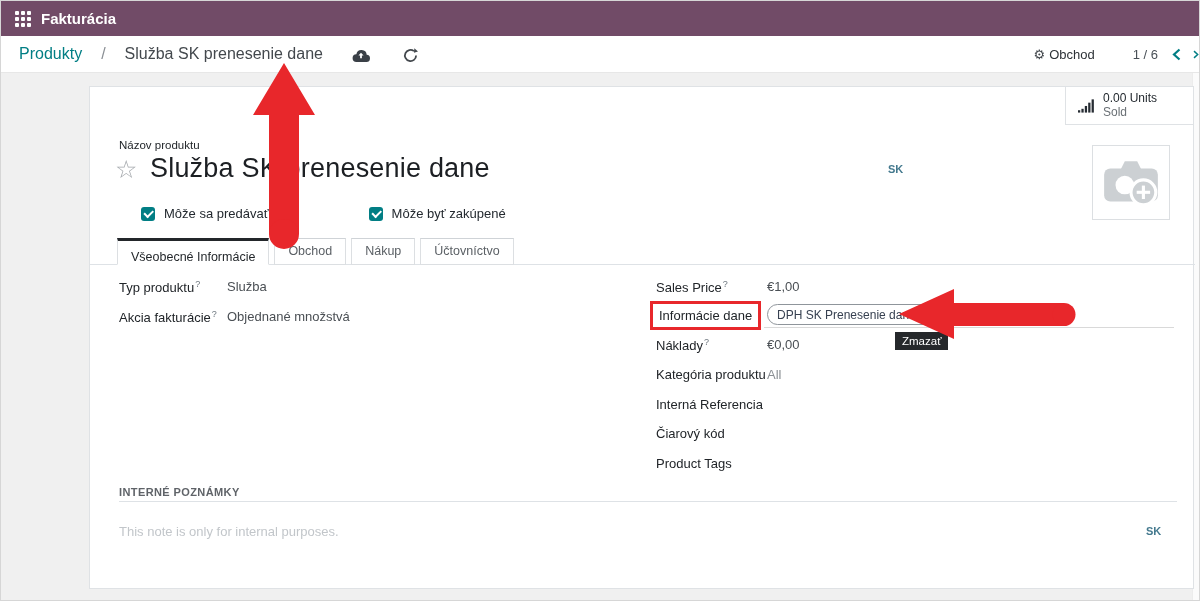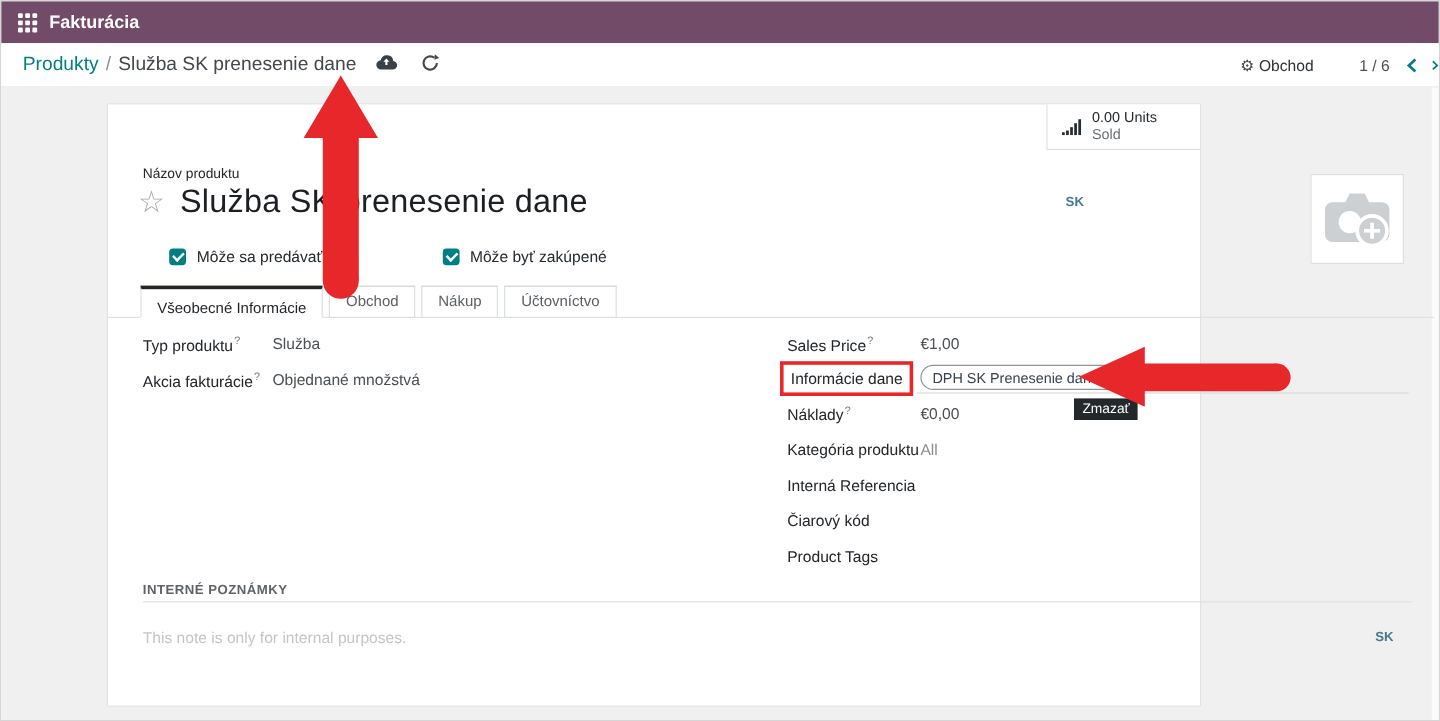--- a/index.html
+++ b/index.html
@@ -13,36 +13,36 @@
   .navbar { position:absolute; top:0; left:0; right:0; height:35px;
     background:#714B67; display:flex; align-items:center; padding-left:14px; }
   .grid-icon { display:grid; grid-template-columns:repeat(3,4px); grid-gap:2px; margin-right:10px; cursor:pointer; }
   .grid-icon i { width:4px; height:4px; background:#fff; border-radius:1px; display:block; }
   .app-name { color:#fff; font-size:15px; font-weight:700; margin-right:34px; cursor:pointer; }
   .nav-items { display:flex; gap:25px; }
   .nav-item { color:#f3ebf1; font-size:12px; cursor:pointer; }
   
   .cpanel { position:absolute; top:35px; left:0; right:0; height:37px; background:#fff;
     border-bottom:1px solid #e7e7e7; display:flex; align-items:center; }
-  .breadcrumb { display:flex; align-items:flex-start; margin-left:18px; font-size:16px; gap:6px; }
+  .breadcrumb { display:flex; align-items:flex-end; margin-left:18px; font-size:16px; gap:19px; }
   .bc-parent { color:#017e84; cursor:pointer; }
   .bc-sep { color:#8b9095; }
   .bc-current { color:#43484d; }
   .save-ico { margin-left:10px; cursor:pointer; display:flex; align-items:center; }
   .undo-ico { margin-left:14px; cursor:pointer; display:flex; align-items:center; }
   .cp-right { position:absolute; right:0; top:0; height:37px; display:flex; align-items:center; }
   .action-btn { display:flex; align-items:center; gap:4px; font-size:13px; color:#2d3237; cursor:pointer; }
   .gear { font-size:13px; color:#43484d; }
   .pager { font-size:13px; color:#495057; margin-left:38px; }
   .chev { margin-left:14px; cursor:pointer; display:flex; align-items:center; }
   .chev-next { margin-left:12px; width:6px; overflow:hidden; }
   
   .content-bg { position:absolute; top:72px; left:0; right:0; bottom:0; background:#f0f0f0; }
   .scroll-strip { position:absolute; top:72px; right:0; width:7px; bottom:0; background:#fbfbfb; border-left:1px solid #ececec; }
-  .sheet { position:absolute; left:88px; top:85px; width:912px; height:503px;
+  .sheet { position:absolute; left:88px; top:85px; width:1105px; height:503px;
     background:#fff; border:1px solid #dfe2e5; }
   
   .stat-btn { position:absolute; top:0; right:0; width:128px; height:38px;
     border-left:1px solid #dfe2e5; border-bottom:1px solid #dfe2e5;
     display:flex; align-items:center; gap:8px; padding-left:12px; cursor:pointer; background:#fff; }
   .stat-txt { line-height:1.15; }
   .stat-val { font-size:12px; color:#23292f; }
   .stat-lab { font-size:12px; color:#6a7075; }
   
   .name-label { position:absolute; left:29px; top:52px; font-size:11.5px; color:#23272b; }

